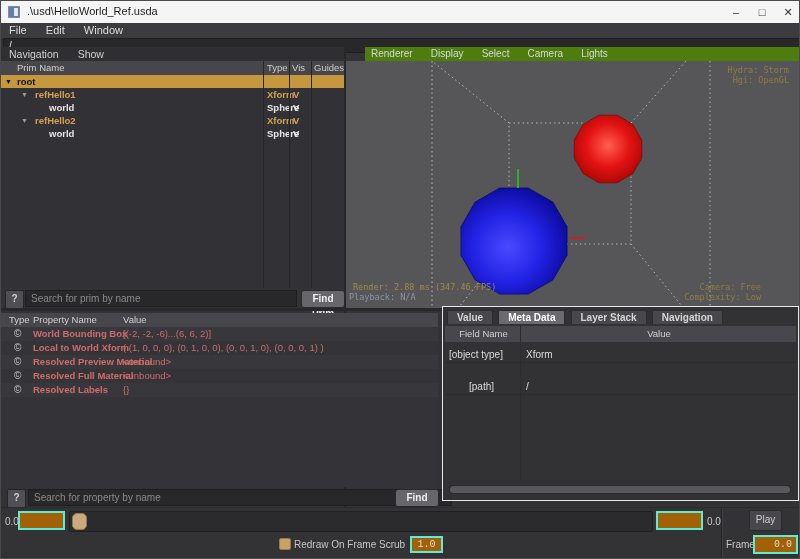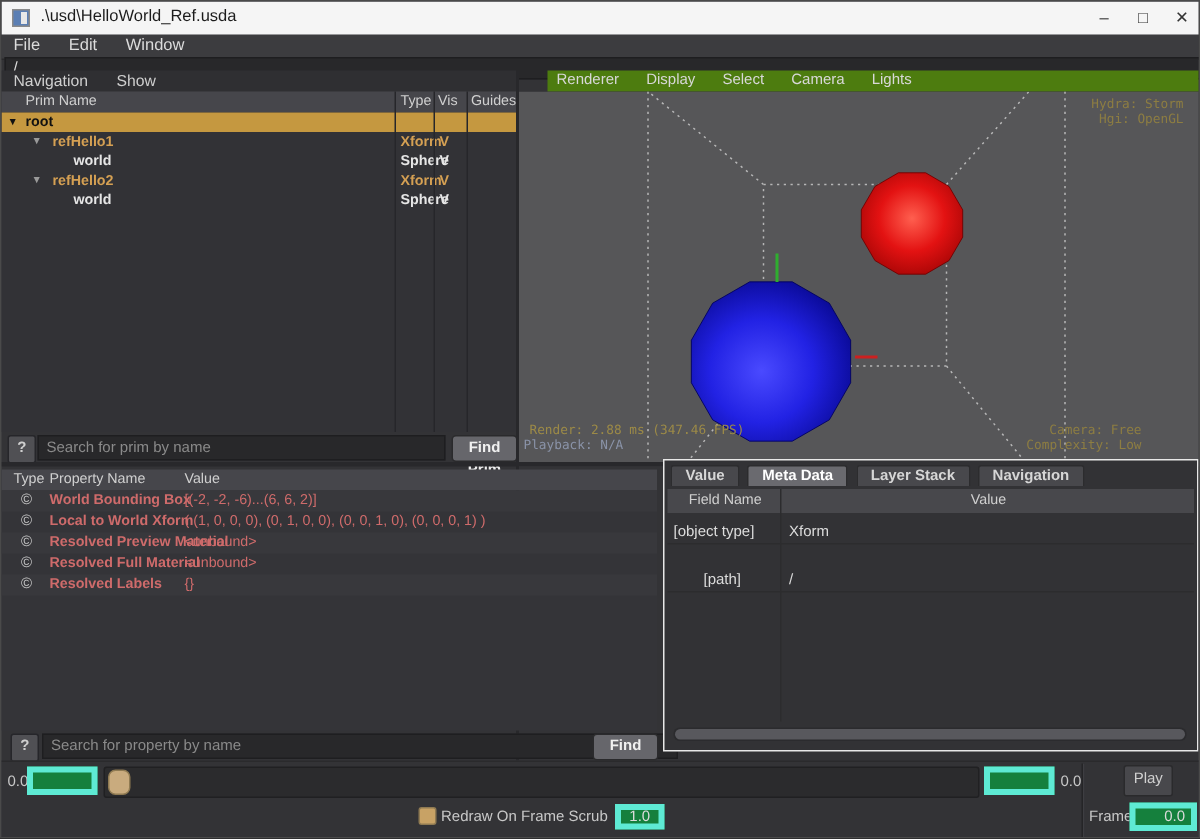--- a/index.html
+++ b/index.html
@@ -62,22 +62,22 @@
         font-size:10px;font-weight:bold;border:1px solid #2c2c2e;border-bottom:none;border-radius:2px 2px 0 0;}
   .itab.active{background:#6a6a6f;color:#fff;}
   .iheader{position:absolute;left:2px;top:19px;width:351px;height:16px;background:#48484c;color:#d0d0d0;font-size:9.5px;line-height:16px;}
   .irow{position:absolute;left:2px;width:351px;height:15px;line-height:15px;font-size:10px;color:#dcdcdc;border-bottom:1px solid #2c2c2e;}
   .icol-sep{position:absolute;left:77px;top:19px;width:1px;height:155px;background:#2c2c2e;}
   .iscroll{position:absolute;left:6px;top:178px;width:342px;height:9px;background:#2b2b2e;border-radius:4px;}
   .iscroll-bar{position:absolute;left:1px;top:1px;width:340px;height:7px;background:#58585d;border-radius:4px;}
   
   .bottombar{left:0;top:506px;width:800px;height:53px;background:#333336;border-top:1px solid #2a2a2c;}
   .tl-label{position:absolute;color:#c8c8c8;font-size:10px;}
-  .tl-input{position:absolute;background:#15803d;border:4px solid #5eead4;color:#dcdcdc;font-size:10px;
-            padding:0 4px;box-sizing:border-box;font-family:Liberation Sans, sans-serif;}
+  .tl-input{position:absolute;background:#a16207;border:2px solid #5eead4;color:#dcdcdc;font-size:10px;
+            padding:0 4px;box-sizing:border-box;font-family:Liberation Mono, monospace;}
   .slidertrack{position:absolute;left:68px;top:3px;width:582px;height:19px;background:#2b2b2d;border:1px solid #202022;border-radius:2px;}
   .sliderhandle{position:absolute;left:2px;top:1px;width:13px;height:15px;background:#c9ab7e;border-radius:5px;border:1px solid #8f7a52;}
   .checkbox{position:absolute;left:278px;top:30px;width:10px;height:10px;background:#c8a265;border-radius:2px;border:1px solid #8f7a52;}
   .vdiv{position:absolute;left:720px;top:1px;width:1px;height:50px;background:#252527;border-right:1px solid #3e3e42;}
   .playbtn{position:absolute;left:748px;top:2px;width:31px;height:19px;background:#48484c;border:1px solid #2a2a2c;
            border-radius:2px;color:#d0d0d0;font-size:10px;text-align:center;line-height:18px;}
   .splitter-v{left:343px;top:46px;width:2px;height:460px;background:#28282b;}
   .splitter-h{left:0;top:307px;width:441px;height:3px;background:#28282b;}
 </style>
 </head>

